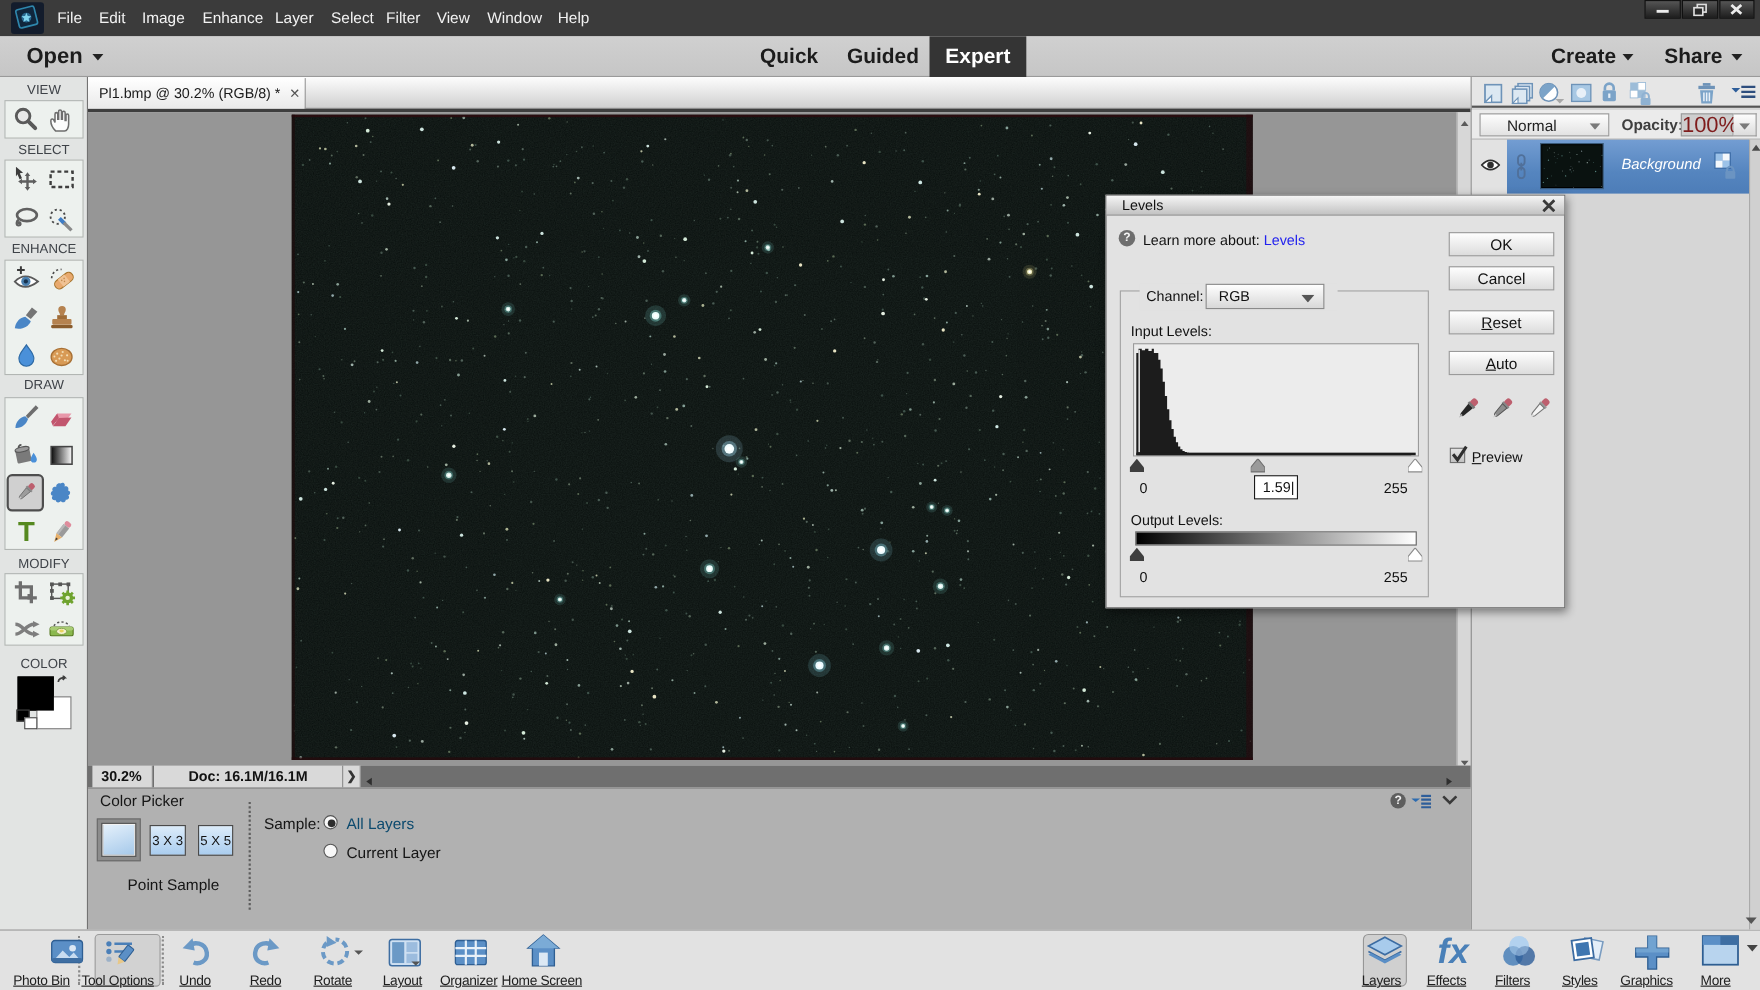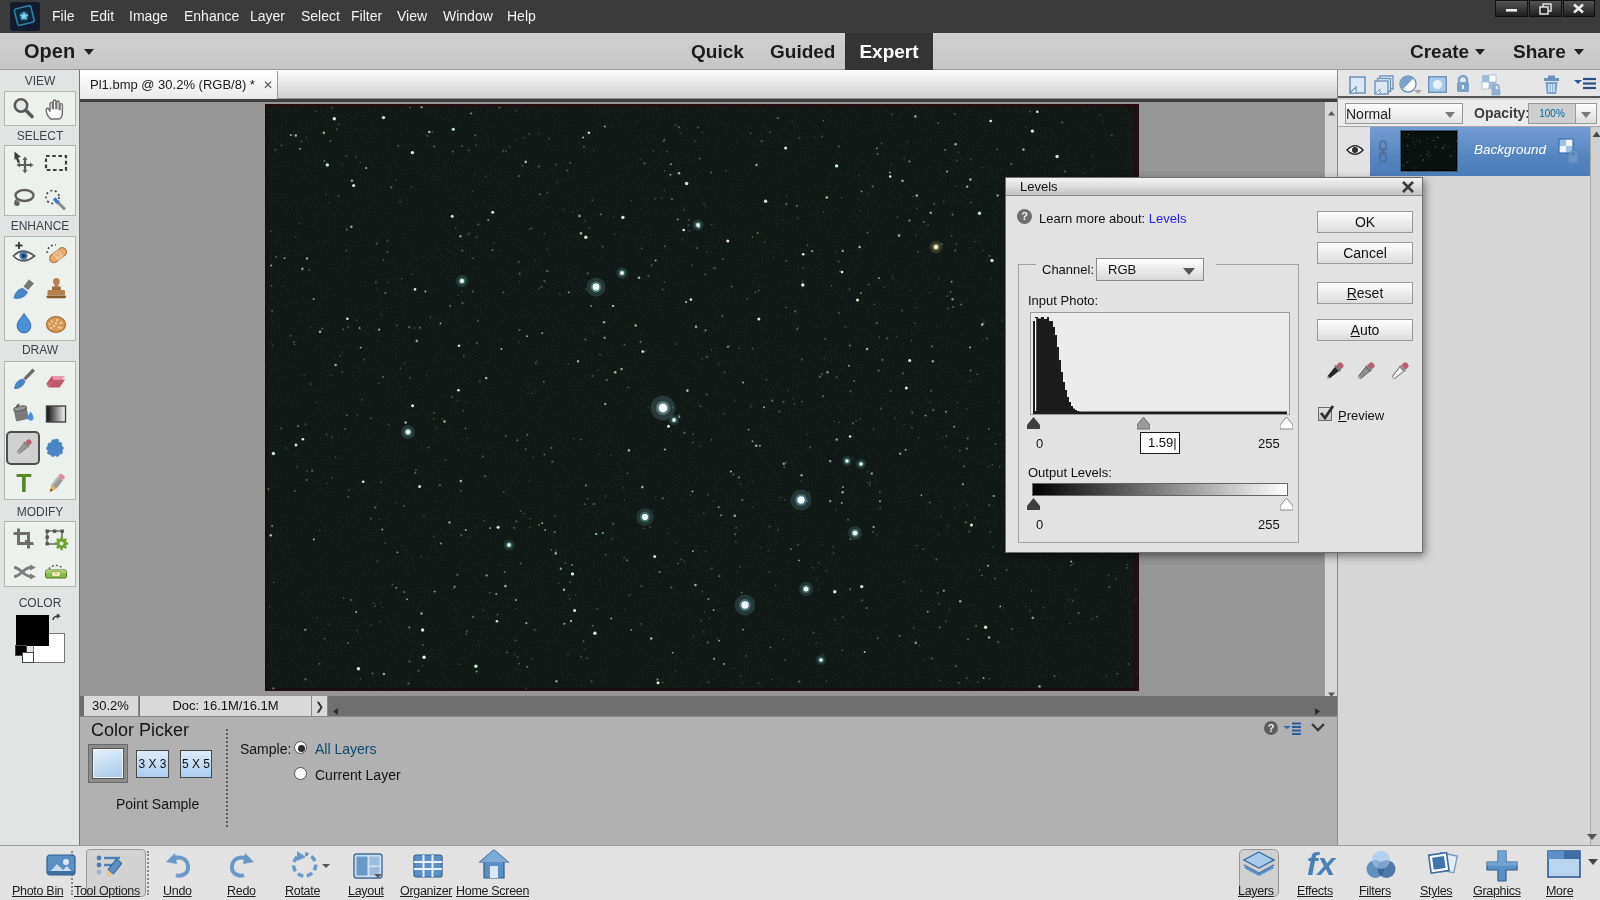--- a/index.html
+++ b/index.html
@@ -22,21 +22,21 @@
 .sbbox{position:absolute;left:4px;width:72px;background:#edf1ee;border:1px solid #b2b6b3;}
 
 #tabbar{left:80px;top:70px;width:1257px;height:29px;background:linear-gradient(#fdfdfd,#d0d0d0);border-bottom:1px solid #8e8e8e;}
 #activetab{position:absolute;left:0;top:1px;width:198px;height:28px;background:linear-gradient(#ffffff,#e9e9e9);border-right:1px solid #9a9a9a;font-size:13px;color:#1a1a1a;line-height:28px;}
 #darkstrip{left:80px;top:99px;width:1257px;height:3px;background:#3e3e3e;}
 
 #canvas{left:80px;top:102px;width:1244px;height:594px;background:#969696;}
 #starimg{position:absolute;left:185px;top:2px;width:874px;height:587px;}
 
 #vscroll{left:1324px;top:102px;width:13px;height:594px;background:#d7d7d7;border-left:1px solid #9e9e9e;}
-#hstatus{left:80px;top:696px;width:1475px;height:20px;background:#6f6f6f;}
+#hstatus{left:80px;top:696px;width:1475px;height:20px;background:#6f6f6f;font-weight:bold;}
 .statbox{position:absolute;top:0;height:20px;background:#d9d9d9;border-right:1px solid #8a8a8a;font-size:13px;color:#111;line-height:20px;}
 
 #toolopts{left:80px;top:716px;width:1257px;height:129px;background:#b1b1b1;border-top:1px solid #888;}
 
 #rpanel{left:1337px;top:70px;width:263px;height:775px;background:#d6d6d6;border-left:1px solid #8a8a8a;}
 #rphead{position:absolute;left:0;top:0;width:263px;height:28px;background:#e6e6e6;border-bottom:2px solid #555;}
 #rpopac{position:absolute;left:0;top:30px;width:263px;height:27px;background:#ebebeb;border-bottom:1px solid #a8a8a8;}
 #layerrow{position:absolute;left:32px;top:57px;width:220px;height:49px;background:linear-gradient(#739dd2,#5585bf 60%,#4d7db8);}
 #eyecol{position:absolute;left:0;top:57px;width:32px;height:49px;background:#e2e2e2;}
 
@@ -1530,21 +1530,21 @@
         <path d="M3 6c0-3 3-4 6-4l-2-2m2 2l-2 2" fill="none" stroke="#3e3e3e" stroke-width="1.6"></path>
         <path d="M13 7c0 3-3 4-6 4l2-2m-2 2l2 2" fill="none" stroke="#3e3e3e" stroke-width="1.6" opacity="0"></path>
         <path d="M10 13c3 0 4-3 4-6" fill="none" stroke="#3e3e3e" stroke-width="1.6" opacity="0"></path>
         <path d="M9.5 2.5l3.5 3-4 1z" fill="#3e3e3e" opacity="0"></path>
       </svg>
   <div class="abs" style="left:15px;top:575px;width:12px;height:11px;background:#000;border:1px solid #444;"></div>
   <div class="abs" style="left:22px;top:582px;width:12px;height:11px;background:#fff;border:1px solid #444;"></div>
 </div>
 
 <div class="abs" id="toolopts">
-  <div class="abs" style="left:11px;top:3px;font-size:18px;color:#151515;">Color Picker</div>
+  <div class="abs" style="left:11px;top:3px;font-size:14px;color:#151515;">Color Picker</div>
   <div class="abs" style="left:8px;top:27px;width:40px;height:39px;background:#8c8c8c;border:1px solid #6a6a6a;">
     <div style="position:absolute;left:4px;top:4px;width:30px;height:29px;background:linear-gradient(160deg,#e4f0fb,#a6c9ea);border:1px solid #f2f2f2;outline:1px solid #555;"></div>
   </div>
   <div class="abs" style="left:56px;top:33px;width:33px;height:28px;background:linear-gradient(#dcecfa,#aacdef);border:1px solid #4a4a4a;font-size:12px;text-align:center;line-height:27px;color:#111;">3 X 3</div>
   <div class="abs" style="left:100px;top:33px;width:32px;height:28px;background:linear-gradient(#dcecfa,#aacdef);border:1px solid #4a4a4a;font-size:12px;text-align:center;line-height:27px;color:#111;">5 X 5</div>
   <div class="abs" style="left:36px;top:79px;font-size:14px;color:#151515;">Point Sample</div>
   <div class="abs" style="left:146px;top:12px;width:1px;height:98px;border-left:2px dotted #5e5e5e;"></div>
   <div class="abs" style="left:160px;top:24px;font-size:14px;color:#151515;">Sample:</div>
   <div class="abs" style="left:214px;top:24px;width:13px;height:13px;border-radius:50%;background:#f8f8f8;border:1px solid #555;"></div>
   <div class="abs" style="left:218px;top:28px;width:7px;height:7px;border-radius:50%;background:#2e2e2e;"></div>
@@ -1723,25 +1723,25 @@
     <svg class="abs" style="left:236px;top:7px;" width="22" height="15">
           <path d="M0 3l4 4 4-4z" fill="#2e5e9a"></path>
           <g stroke="#2e4e7e" stroke-width="2.2">
             <line x1="9" y1="2" x2="22" y2="2"></line>
             <line x1="9" y1="6.5" x2="22" y2="6.5"></line>
             <line x1="9" y1="11" x2="22" y2="11"></line>
           </g>
         </svg>
   </div>
   <div id="rpopac">
-    <div class="abs" style="left:7px;top:3px;width:118px;height:21px;background:linear-gradient(#fdfdfd,#e2e2e2);border:1px solid #9a9a9a;font-size:14px;color:#222;line-height:20px;"><span style="margin-left:0;">Normal</span><svg style="position:absolute;right:7px;top:8px;" width="10" height="6">
+    <div class="abs" style="left:7px;top:3px;width:118px;height:21px;background:linear-gradient(#fdfdfd,#e2e2e2);border:1px solid #9a9a9a;font-size:14px;color:#222;line-height:20px;"><span style="margin-left:24px;">Normal</span><svg style="position:absolute;right:7px;top:8px;" width="10" height="6">
             <path d="M0 0l5 6 5-6z" fill="#7a7a7a"></path>
           </svg></div>
     <div class="abs" style="left:136px;top:3px;font-size:14px;color:#3e3e3e;line-height:21px;font-weight:bold;">Opacity:</div>
-    <div class="abs" style="left:190px;top:3px;width:48px;height:21px;background:#cecece;border:1px solid #9a9a9a;font-size:10px;color:#0369a1;line-height:20px;text-align:center;">100%</div>
+    <div class="abs" style="left:190px;top:3px;width:48px;height:21px;background:#cecece;border:1px solid #9a9a9a;font-size:20px;color:#7f1d1d;line-height:20px;text-align:center;">100%</div>
     <div class="abs" style="left:238px;top:3px;width:21px;height:21px;background:linear-gradient(#fdfdfd,#dcdcdc);border:1px solid #9a9a9a;border-left:none;">
           <svg style="position:absolute;left:5px;top:8px;" width="10" height="6">
             <path d="M0 0l5 6 5-6z" fill="#7a7a7a"></path>
           </svg>
         </div>
   </div>
   <div id="eyecol">
         <svg style="position:absolute;left:8px;top:16px;" width="18" height="14">
           <path d="M1 7q8-8.5 16 0q-8 8.5-16 0z" fill="#fff" stroke="#2e2e2e" stroke-width="1.6"></path>
           <circle cx="9" cy="7" r="3" fill="#2e2e2e"></circle>
@@ -1820,21 +1820,21 @@
   </div>
   <div class="abs" style="left:11px;top:31px;width:15px;height:15px;border-radius:50%;background:#6e6e6e;color:#f4f4f4;font-size:11px;font-weight:bold;text-align:center;line-height:15px;">?</div>
   <div class="abs" style="left:33px;top:33px;font-size:13px;color:#111;">Learn more about: <span style="color:#2222ee;">Levels</span></div>
 
   <div class="abs" style="left:12px;top:86px;width:281px;height:279px;border:1px solid #a2a2a2;"></div>
   <div class="abs" style="left:30px;top:80px;width:180px;height:24px;background:#e2e2e2;"></div>
   <div class="abs" style="left:36px;top:84px;font-size:13px;color:#111;">Channel:</div>
   <div class="abs" style="left:90px;top:80px;width:108px;height:23px;background:linear-gradient(#fefefe,#d8d8d8);border:1px solid #8a8a8a;font-size:13px;color:#111;line-height:22px;"><span style="margin-left:11px;">RGB</span><svg style="position:absolute;right:8px;top:9px;" width="12" height="7">
           <path d="M0 0l6 7 6-7z" fill="#555"></path>
         </svg></div>
-  <div class="abs" style="left:22px;top:115px;font-size:13px;color:#111;">Input Photo:</div>
+  <div class="abs" style="left:22px;top:115px;font-size:13px;color:#111;">Input Levels:</div>
 
   <div class="abs" style="left:24px;top:134px;width:260px;height:103px;background:#ececec;border:1px solid #9a9a9a;">
     <svg width="258" height="101" style="position:absolute;left:0;top:0;">
       <path d="M2 101V8h2V4h3v1.5h3V4h3v2h3v-2h2v4h2v0h2v6h2v8h2v12h2v13h2v12h2v10h2v8h2v7h2v5h2v4h2v2.5h2v1.5h2v1h2v0.7h2v0.6h2v0.7h200v1z" fill="#1c1c1c"></path>
       <rect x="2" y="98.5" width="254" height="2.5" fill="#1c1c1c"></rect>
       <rect x="4" y="5" width="1.2" height="93" fill="#fff"></rect>
     </svg>
   </div>
 
   <svg class="abs" style="left:21px;top:239px;" width="13" height="13">

